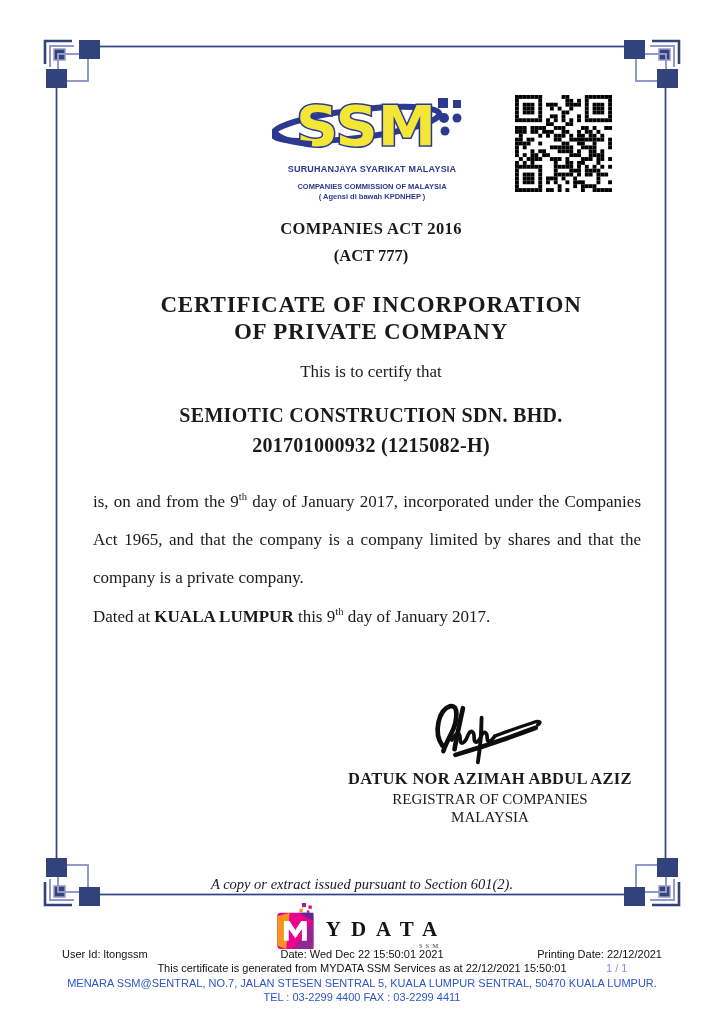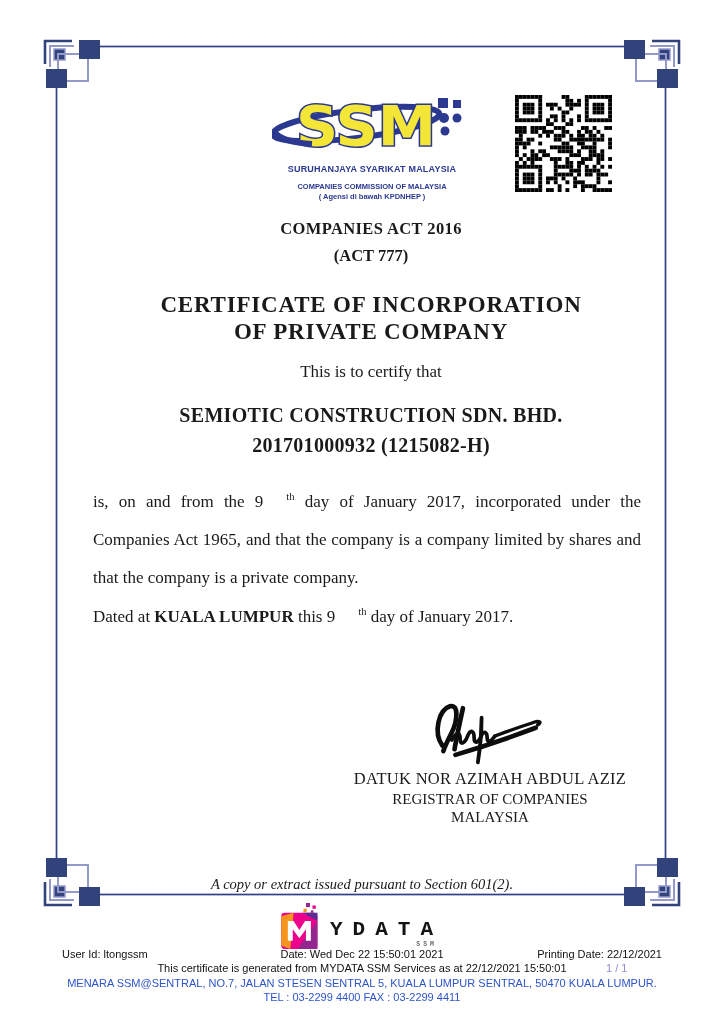--- a/index.html
+++ b/index.html
@@ -27,35 +27,35 @@
   
   .ct { position:absolute; left:66px; width:610px; text-align:center; }
   .act-title   { top:219px; font-size:16.5px; font-weight:bold; letter-spacing:.4px; }
   .act-number  { top:246px; font-size:16.5px; font-weight:bold; }
   .cert-title  { top:291px; font-size:23px; font-weight:bold; line-height:27px; letter-spacing:.8px; }
   .certify     { top:362px; font-size:17px; }
   .company     { top:400px; font-size:20px; font-weight:bold; line-height:30px; letter-spacing:.3px; }
   .paragraph   { position:absolute; left:93px; width:548px; top:483px; font-size:17px;
                  line-height:38px; text-align:justify; }
   .dated       { position:absolute; left:93px; width:548px; top:607px; font-size:17px; text-align:left; }
-  .sup { font-size:62%; vertical-align:super; line-height:0;margin-left:23px; }
+  .sup { font-size:62%; vertical-align:super; line-height:0; }
   .bold { font-weight:bold; }
   
   .sign-block { position:absolute; left:330px; top:697px; width:320px; text-align:center; }
   .sign-svg { display:block; margin:0 auto 2px auto; }
-  .sig-name  { font-size:16.5px; font-weight:normal; letter-spacing:.3px; }
+  .sig-name  { font-size:16.5px; font-weight:bold; letter-spacing:.3px; }
   .sig-role  { font-size:15px; margin-top:2px; }
   .sig-country { font-size:15px; margin-top:1px; }
   
   .footnote { position:absolute; left:57px; width:610px; top:876px; text-align:center;
               font-style:italic; font-size:14.5px; }
   
   .mydata { position:absolute; left:0; top:903px; width:724px; display:flex;
             justify-content:center; align-items:center; gap:9px; }
-  .mydata-word { position:relative; font-family:Liberation Mono, monospace; font-weight:bold;
+  .mydata-word { position:relative; font-family:Liberation Serif, serif; font-weight:bold;
                  font-size:21px; letter-spacing:10px; color:#141414; padding-top:6px; }
   .mydata-ssm  { position:absolute; right:6px; bottom:-7px; font-size:6.5px; letter-spacing:3px;
                  color:#6d6e71; font-weight:bold; }
   .f-text { position:absolute; font-family:"Liberation Sans",sans-serif; font-size:11px; color:#111; }
   .f-center { left:0; width:724px; text-align:center; }
   .f-blue { color:#2d55cb; }
   .f-page { color:#8b90d8; }
 </style>
 </head>
 <body>

